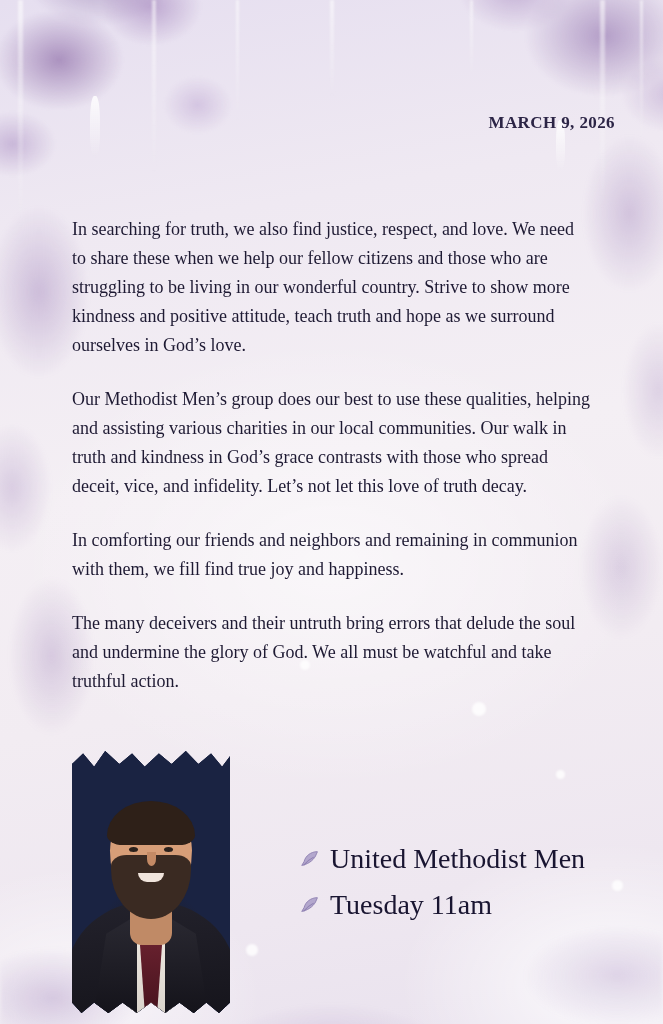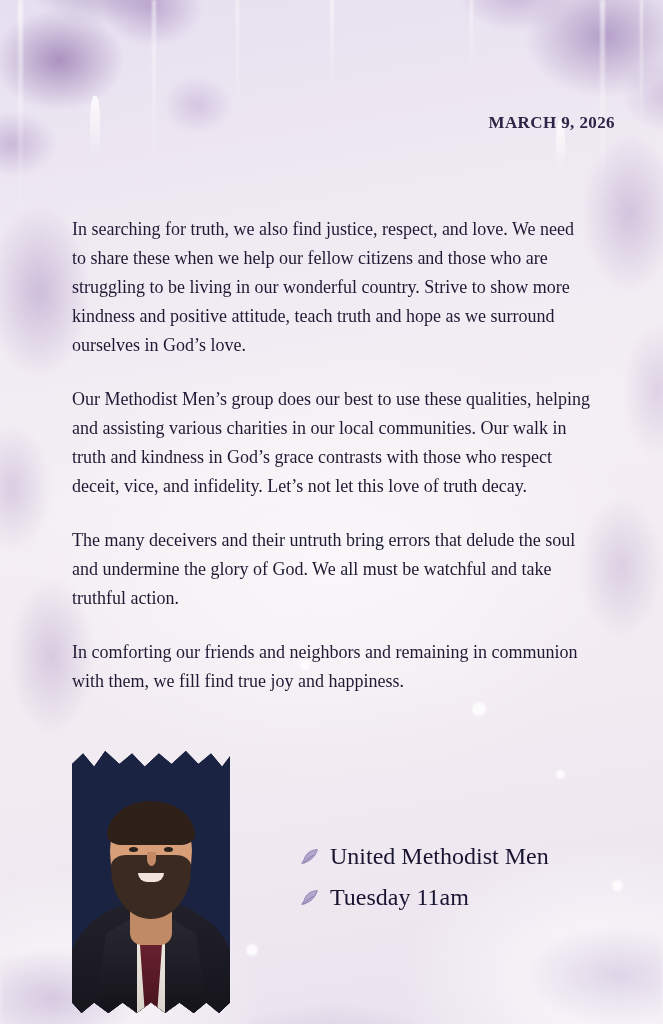--- a/index.html
+++ b/index.html
@@ -309,21 +309,21 @@
     height: 24px;
     margin-right: 8px;
     flex: 0 0 24px;
     display: flex;
     align-items: center;
     justify-content: center;
     color: #9f93c0;
   }
   .meta-text {
     font-family: "Liberation Serif", serif;
-    font-size: 24px;
+    font-size: 28px;
     color: #191531;
     text-align: right;
   }
 </style>
 </head>
 <body>
 
 <div id="page">
 
   <div class="wc wc-top-left"></div>
@@ -348,23 +348,23 @@
   <div class="speck" style="left:246px; top:944px; width:12px; height:12px;"></div>
   <div class="speck" style="left:612px; top:880px; width:11px; height:11px;"></div>
 
   <div class="content">
 
     <div class="date">MARCH 9, 2026</div>
 
 
     <div class="body-copy">
       <p>In searching for truth, we also find justice, respect, and love. We need to share these when we help our fellow citizens and those who are struggling to be living in our wonderful country. Strive to show more kindness and positive attitude, teach truth and hope as we surround ourselves in God’s love.</p>
-      <p>Our Methodist Men’s group does our best to use these qualities, helping and assisting various charities in our local communities. Our walk in truth and kindness in God’s grace contrasts with those who respect deceit, vice, and infidelity. Let’s not let this love of truth decay.</p>
+      <p>Our Methodist Men’s group does our best to use these qualities, helping and assisting various charities in our local communities. Our walk in truth and kindness in God’s grace contrasts with those who spread deceit, vice, and infidelity. Let’s not let this love of truth decay.</p>
+      <p>In comforting our friends and neighbors and remaining in communion with them, we fill find true joy and happiness.</p>
       <p>The many deceivers and their untruth bring errors that delude the soul and undermine the glory of God. We all must be watchful and take truthful action.</p>
-      <p>In comforting our friends and neighbors and remaining in communion with them, we fill find true joy and happiness.</p>
     </div>
 
     <div class="photo-frame">
       <div class="photo-inner">
         <div class="p-shoulders"></div>
         <div class="p-shirt"></div>
         <div class="p-lapel-l"></div>
         <div class="p-lapel-r"></div>
         <div class="p-tie"></div>
         <div class="p-neck"></div>

